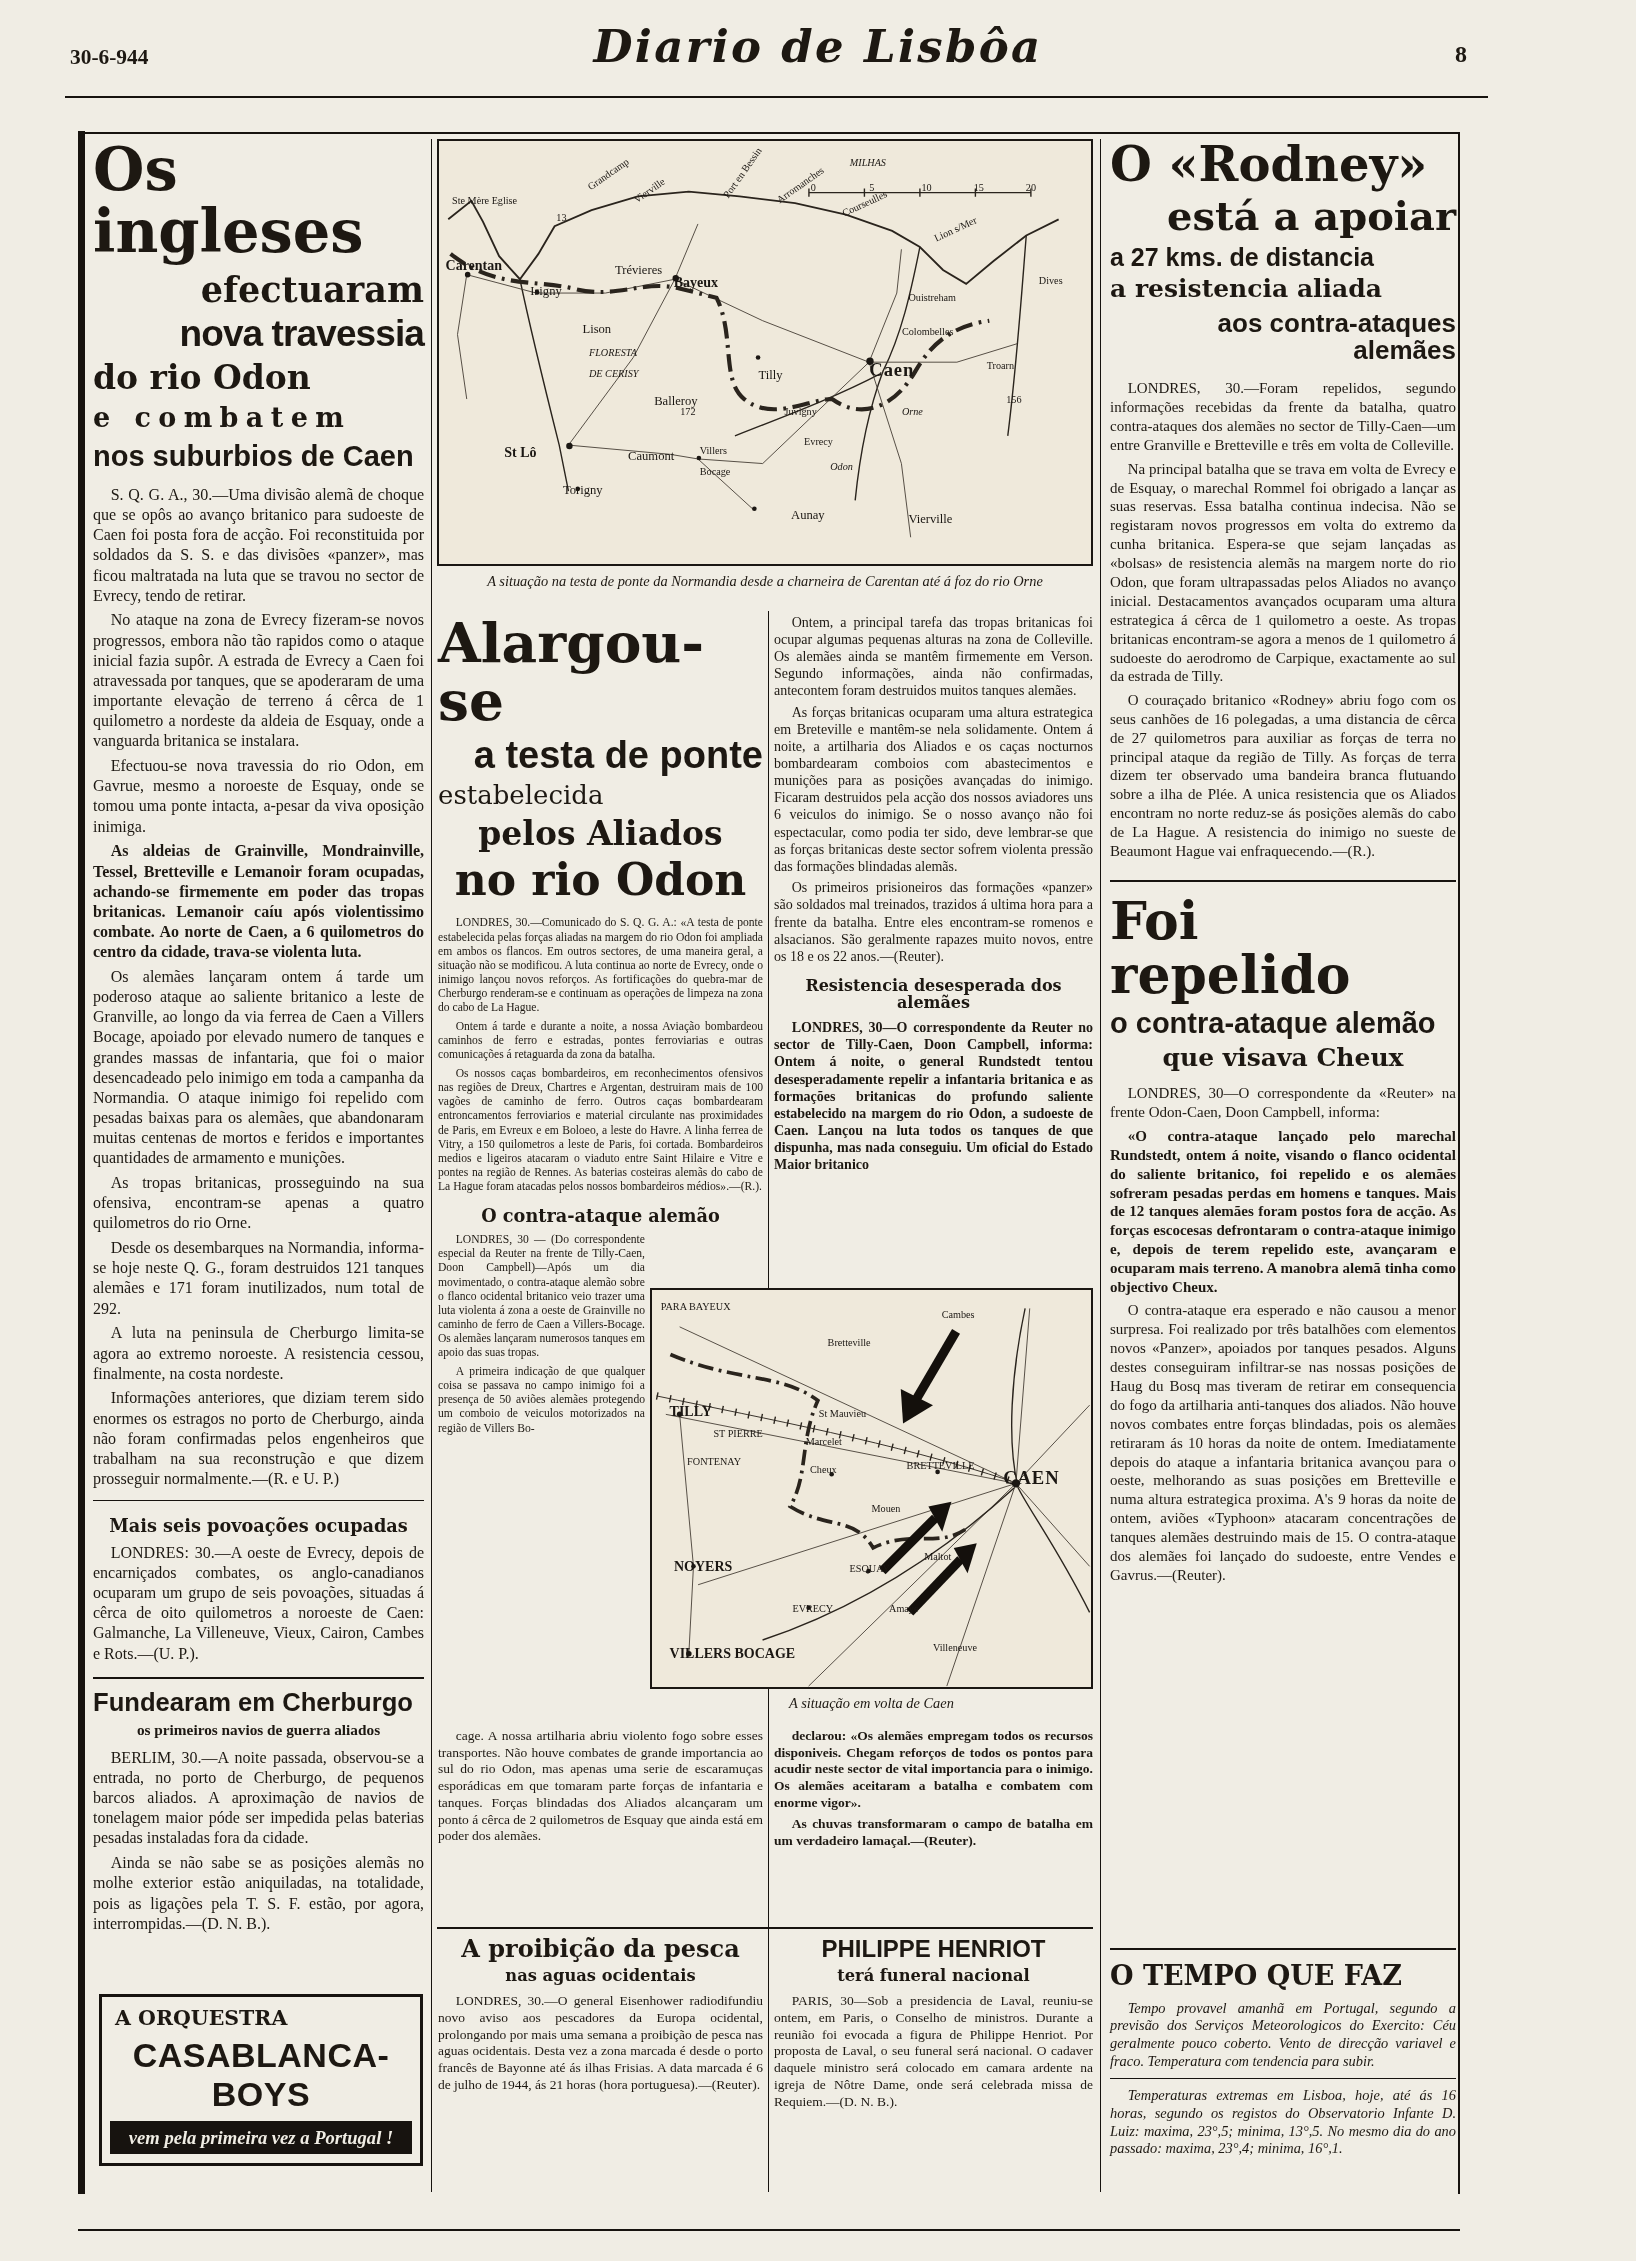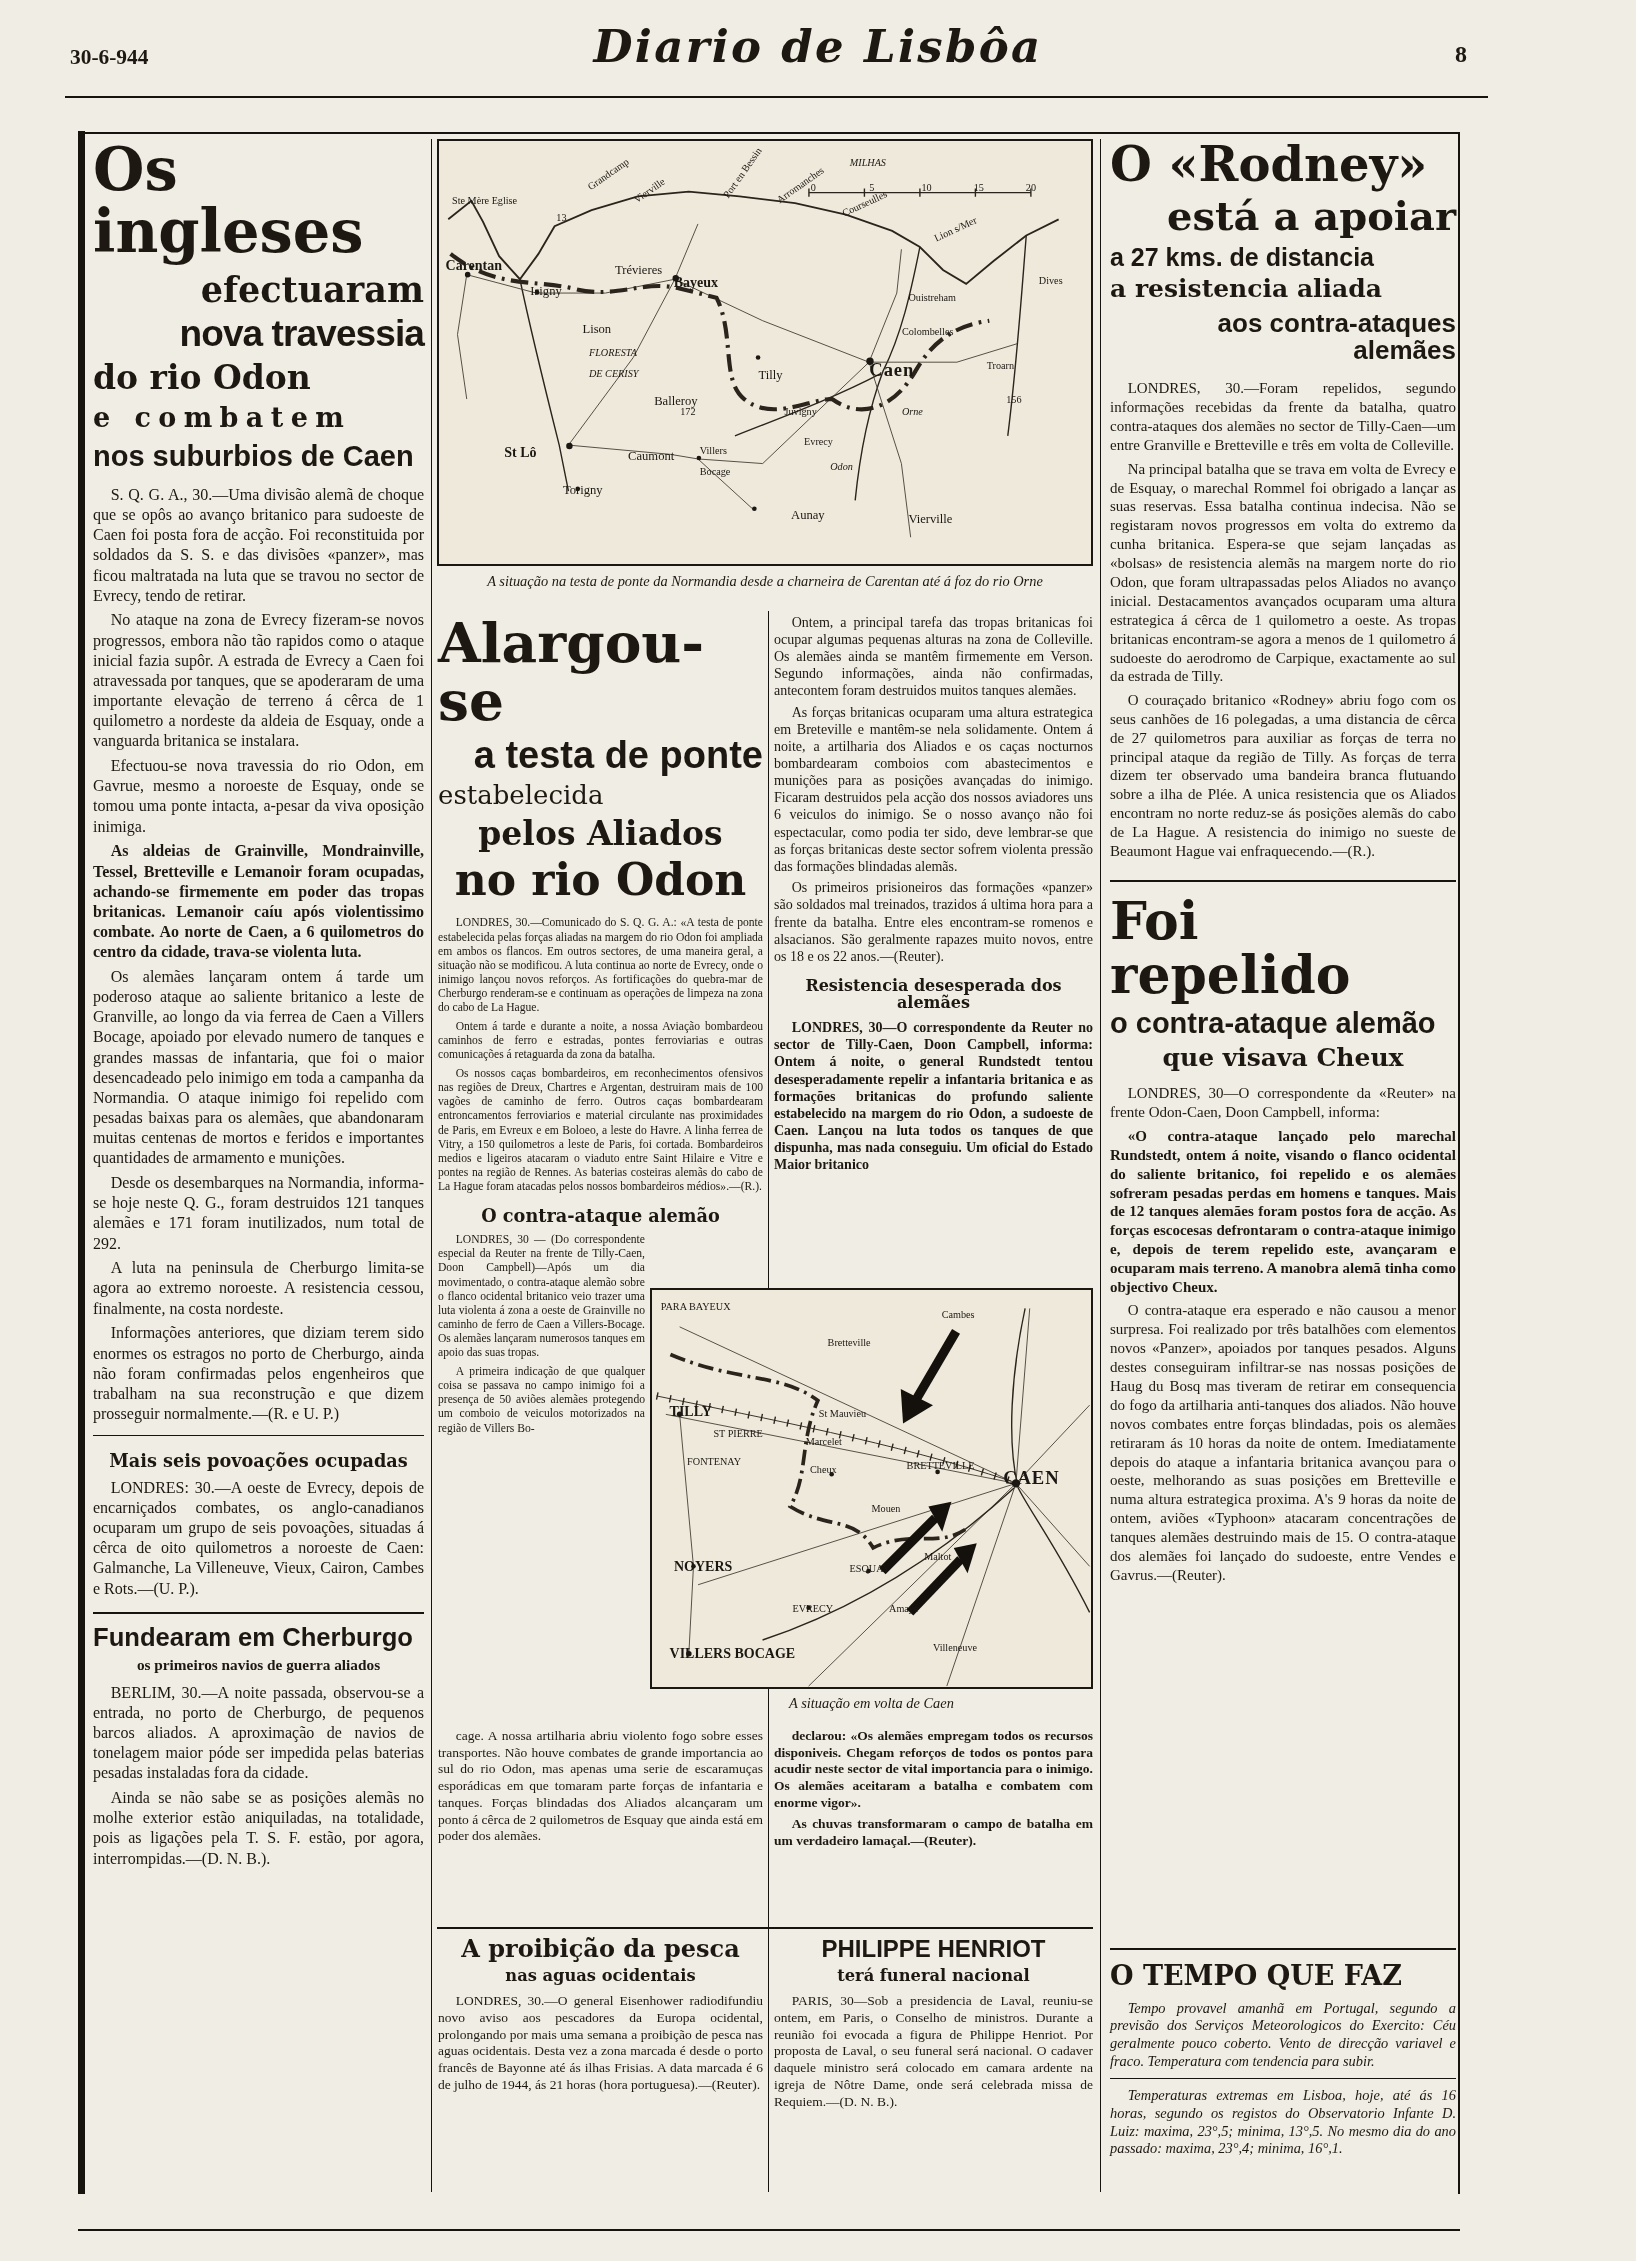--- a/index.html
+++ b/index.html
@@ -142,20 +142,21 @@
     <div class="nova-travessia">nova travessia</div>
     <div class="hl do-rio-odon">do rio Odon</div>
     <div class="hl e-combatem">e combatem</div>
     <div class="nos-suburbios">nos suburbios de Caen</div>
     <div class="body">
         <p>S. Q. G. A., 30.—Uma divisão alemã de choque que se opôs ao avanço britanico para sudoeste de Caen foi posta fora de acção. Foi reconstituida por soldados da S. S. e das divisões «panzer», mas ficou maltratada na luta que se travou no sector de Evrecy, tendo de retirar.</p>
         <p>No ataque na zona de Evrecy fizeram-se novos progressos, embora não tão rapidos como o ataque inicial fazia supôr. A estrada de Evrecy a Caen foi atravessada por tanques, que se apoderaram de uma importante elevação de terreno á cêrca de 1 quilometro a nordeste da aldeia de Esquay, onde a vanguarda britanica se instalara.</p>
         <p>Efectuou-se nova travessia do rio Odon, em Gavrue, mesmo a noroeste de Esquay, onde se tomou uma ponte intacta, a-pesar da viva oposição inimiga.</p>
         <p class="b">As aldeias de Grainville, Mondrainville, Tessel, Bretteville e Lemanoir foram ocupadas, achando-se firmemente em poder das tropas britanicas. Lemanoir caíu após violentissimo combate. Ao norte de Caen, a 6 quilometros do centro da cidade, trava-se violenta luta.</p>
         <p>Os alemães lançaram ontem á tarde um poderoso ataque ao saliente britanico a leste de Granville, ao longo da via ferrea de Caen a Villers Bocage, apoiado por elevado numero de tanques e grandes massas de infantaria, que foi o maior desencadeado pelo inimigo em toda a campanha da Normandia. O ataque inimigo foi repelido com pesadas baixas para os alemães, que abandonaram muitas centenas de mortos e feridos e importantes quantidades de armamento e munições.</p>
+        <p>As tropas britanicas, prosseguindo na sua ofensiva, encontram-se apenas a quatro quilometros do rio Orne.</p>
         <p>Desde os desembarques na Normandia, informa-se hoje neste Q. G., foram destruidos 121 tanques alemães e 171 foram inutilizados, num total de 292.</p>
         <p>A luta na peninsula de Cherburgo limita-se agora ao extremo noroeste. A resistencia cessou, finalmente, na costa nordeste.</p>
         <p>Informações anteriores, que diziam terem sido enormes os estragos no porto de Cherburgo, ainda não foram confirmadas pelos engenheiros que trabalham na sua reconstrução e que dizem prosseguir normalmente.—(R. e U. P.)</p>
       </div>
 
     <div class="povoacoes-section">
       <div class="subhead">Mais seis povoações ocupadas</div>
       <div class="body">
           <p>LONDRES: 30.—A oeste de Evrecy, depois de encarniçados combates, os anglo-canadianos ocuparam um grupo de seis povoações, situadas á cêrca de oito quilometros a noroeste de Caen: Galmanche, La Villeneuve, Vieux, Cairon, Cambes e Rots.—(U. P.).</p>
         </div>
@@ -164,20 +165,25 @@
     <div class="fundearam-section">
       <div class="fundearam-h">Fundearam em Cherburgo</div>
       <div class="fundearam-sub">os primeiros navios de guerra aliados</div>
       <div class="body">
           <p>BERLIM, 30.—A noite passada, observou-se a entrada, no porto de Cherburgo, de pequenos barcos aliados. A aproximação de navios de tonelagem maior póde ser impedida pelas baterias pesadas instaladas fora da cidade.</p>
           <p>Ainda se não sabe se as posições alemãs no molhe exterior estão aniquiladas, na totalidade, pois as ligações pela T. S. F. estão, por agora, interrompidas.—(D. N. B.).</p>
         </div>
     </div>
   </section>
 
+  <div class="ad-box">
+    <div class="ad-line1">A ORQUESTRA</div>
+    <div class="ad-line2">CASABLANCA-BOYS</div>
+    <div class="ad-line3">vem pela primeira vez a Portugal !</div>
+  </div>
 
   <div class="map-box map1">
     <svg viewBox="0 0 1410 918" preserveAspectRatio="none">
       <g stroke="#2a241d" fill="none">
         <path d="M20,170 L70,130 95,175 130,250 175,300 215,245 250,185 330,150 430,120 540,110 650,120 770,135 880,160 980,195 1040,230 1090,280 1140,310 1200,260 1270,205 1340,170" stroke-width="4"></path>
         <path d="M175,300 C200,420 230,540 260,660 L280,760" stroke-width="3"></path>
         <path d="M1040,230 C1020,330 1000,420 960,500 C930,580 910,680 900,780" stroke-width="3"></path>
         <path d="M640,640 C740,600 850,560 955,505" stroke-width="3"></path>
         <path d="M1270,205 C1260,330 1250,480 1230,640" stroke-width="3"></path>
         <g stroke-width="2" stroke="#4a423a">

